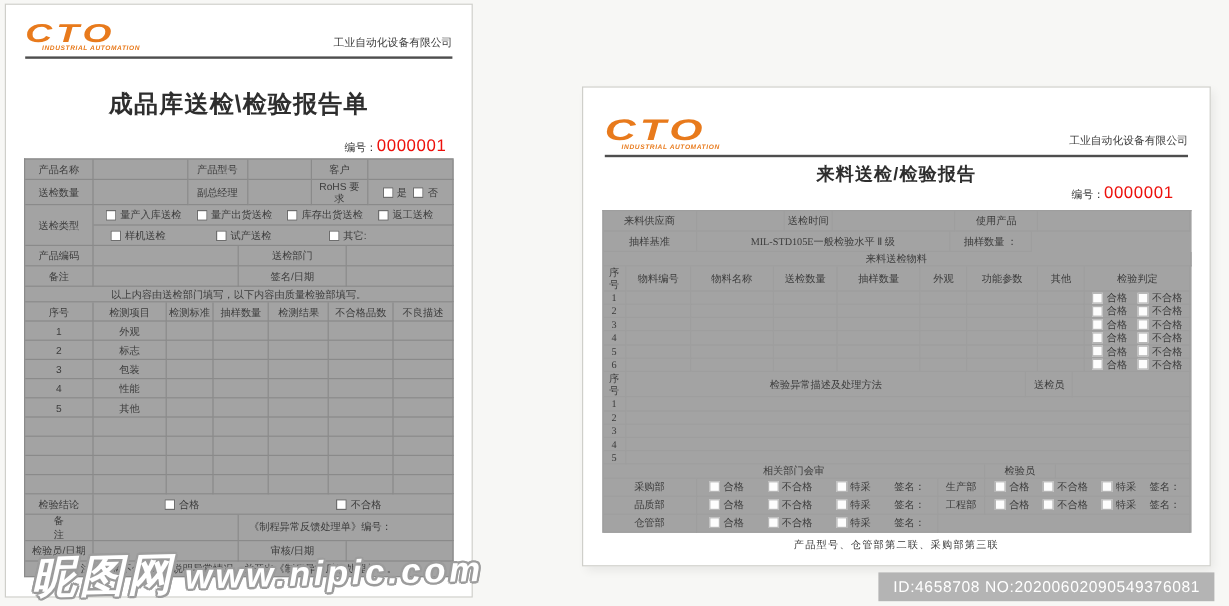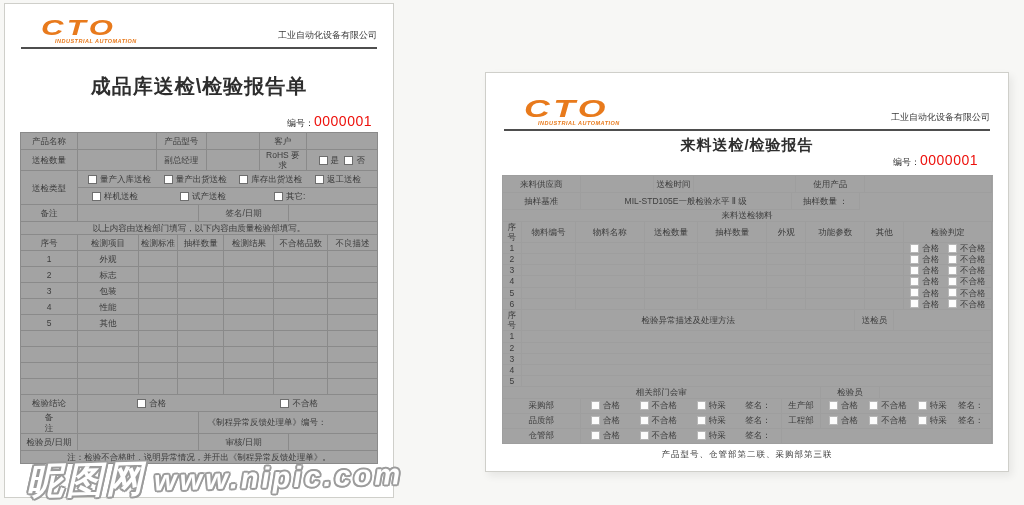--- a/index.html
+++ b/index.html
@@ -6,21 +6,21 @@
   .canvas{position:relative;width:1024px;height:505px;background:#f7f7f5;overflow:hidden;
           font-family:"Liberation Sans","DejaVu Sans",sans-serif;color:#3c3c3c;}
   .page{position:absolute;background:#fff;border:1px solid #cfcfca;box-sizing:border-box;}
   .page-left{left:4px;top:3px;width:390px;height:495px;}
   .page-right{left:485px;top:72px;width:524px;height:400px;box-shadow:3px 4px 8px rgba(0,0,0,.07);}
 
   
   .hdr{display:flex;justify-content:space-between;align-items:flex-end;border-bottom:2px solid #4e4e4e;}
   .page-left  .hdr{margin:10px 16px 0 16px;padding-bottom:3px;}
   .page-right .hdr{margin:20px 18px 0 18px;padding-bottom:3px;}
-  .logo{display:inline-block;margin-left:20px;}
+  .logo{display:inline-block;}
   .logo-main{display:block;font-weight:bold;font-style:italic;letter-spacing:3px;line-height:.85;
              transform:scale(1.15,.8);transform-origin:left bottom;}
   .page-left  .logo-main{font-size:27px;}
   .page-right .logo-main{font-size:31px;}
   .logo-sub{display:block;font-size:5.5px;font-weight:bold;font-style:italic;letter-spacing:.5px;margin:1px 0 0 14px;}
   .company{font-size:9px;color:#3a3a3a;padding-bottom:2px;white-space:nowrap;}
 
   .title-l{text-align:center;font-weight:bold;font-size:20px;letter-spacing:1px;color:#2e2e2e;margin-top:24px;}
   .title-r{text-align:center;font-weight:bold;font-size:15px;letter-spacing:1px;color:#2e2e2e;margin-top:5px;}
   .serial{text-align:right;font-size:9px;color:#333;}
@@ -40,21 +40,21 @@
   .stack .c{width:100%;}
   .sp{justify-content:space-between;padding:0 16px 0 10px;}
   .opt{display:inline-flex;align-items:center;white-space:nowrap;}
   .cb{display:inline-block;width:7px;height:7px;border:1px solid #6d6d6d;background:#fff;margin-right:3px;flex:none;}
   .cb2{display:inline-block;width:7px;height:7px;border:1px solid #b7b7b7;background:#fdfdfd;margin-right:3px;flex:none;}
   .h16{min-height:16px;} .h13{min-height:13px;} .h20{min-height:20px;}
   .two-line{white-space:pre-line;}
   .note-c{justify-content:center;}
 
   
-  .tbl-r{width:490px;margin:6px auto 0 auto;border-top:1px solid #9e9e9e;border-left:1px solid #9e9e9e;}
+  .tbl-r{width:490px;margin:6px auto 0 auto;border-top:1px solid #9e9e9e;border-left:1px solid #9e9e9e;font-family:Liberation Serif, serif;}
   .tbl-r .c{border-right:1px solid #9e9e9e;border-bottom:1px solid #9e9e9e;min-height:17px;}
   .tbl-r .rr{min-height:11px;}
   .tbl-r .dept{min-height:15px;}
   .footer-r{text-align:center;font-size:8.5px;color:#3a3a3a;margin-top:5px;letter-spacing:1px;}
 
   
   .nipic{position:absolute;left:26px;top:452px;z-index:5;font-weight:bold;font-style:italic;color:#fff;
          letter-spacing:3px;transform:rotate(-1.5deg);white-space:nowrap;
          text-shadow:-1.5px -1.5px 0 #9c9c9c,1.5px -1.5px 0 #9c9c9c,-1.5px 1.5px 0 #9c9c9c,
                      1.5px 1.5px 0 #9c9c9c,0 2px 0 #9c9c9c,2px 0 0 #9c9c9c,0 -2px 0 #9c9c9c,-2px 0 0 #9c9c9c;}
@@ -142,20 +142,26 @@
                 <span>试产送检</span>
               </span>
             <span class="opt" style="margin-left:48px">
                 <span class="cb"></span>
                 <span>其它:</span>
               </span>
           </div>
         </div>
       </div>
 
+      <div class="row">
+        <div class="c" style="width:16%">产品编码</div>
+        <div class="c" style="width:34%"></div>
+        <div class="c" style="width:25%">送检部门</div>
+        <div class="c" style="width:25%"></div>
+      </div>
 
       <div class="row">
         <div class="c" style="width:16%">备注</div>
         <div class="c" style="width:34%"></div>
         <div class="c" style="width:25%">签名/日期</div>
         <div class="c" style="width:25%"></div>
       </div>
 
       <div class="row">
         <div class="c h13 note-c" style="width:100%">以上内容由送检部门填写，以下内容由质量检验部填写。</div>
@@ -582,14 +588,15 @@
       </div>
 
     </div>
 
     <div class="footer-r">产品型号、仓管部第二联、采购部第三联</div>
   </div>
 
   <div class="nipic">
     <span class="zh">昵图网</span><span class="en">www.nipic.com</span>
   </div>
+  <div class="idbar">ID:4658708 NO:20200602090549376081</div>
 
 </div>
 
 </body></html>

